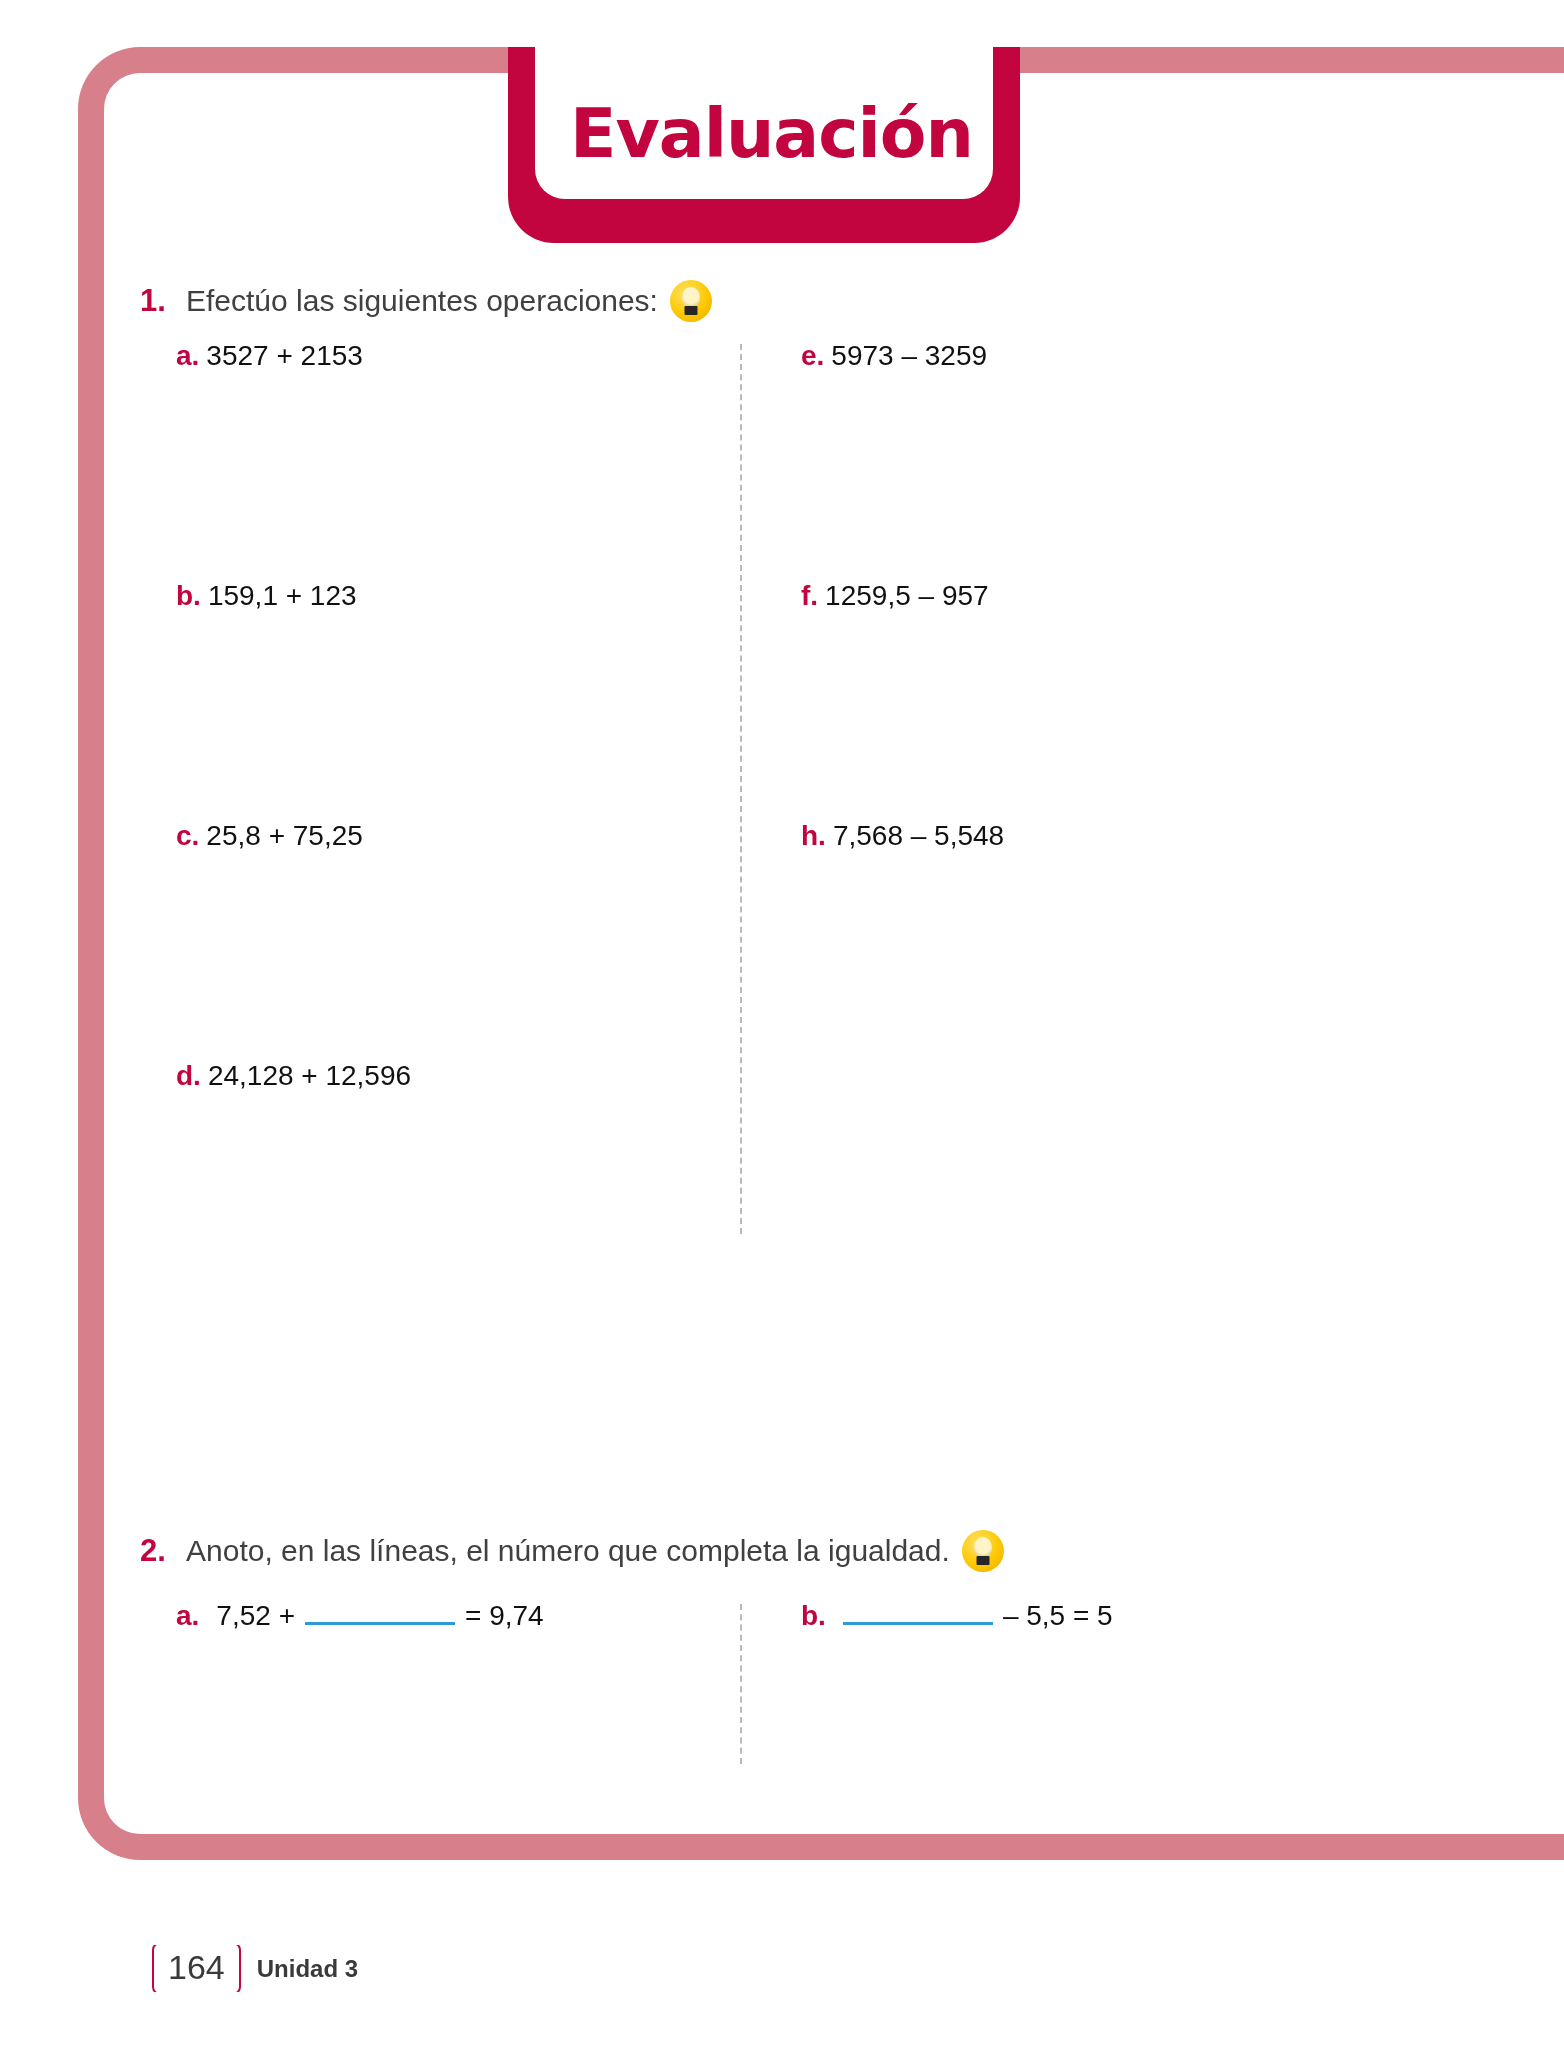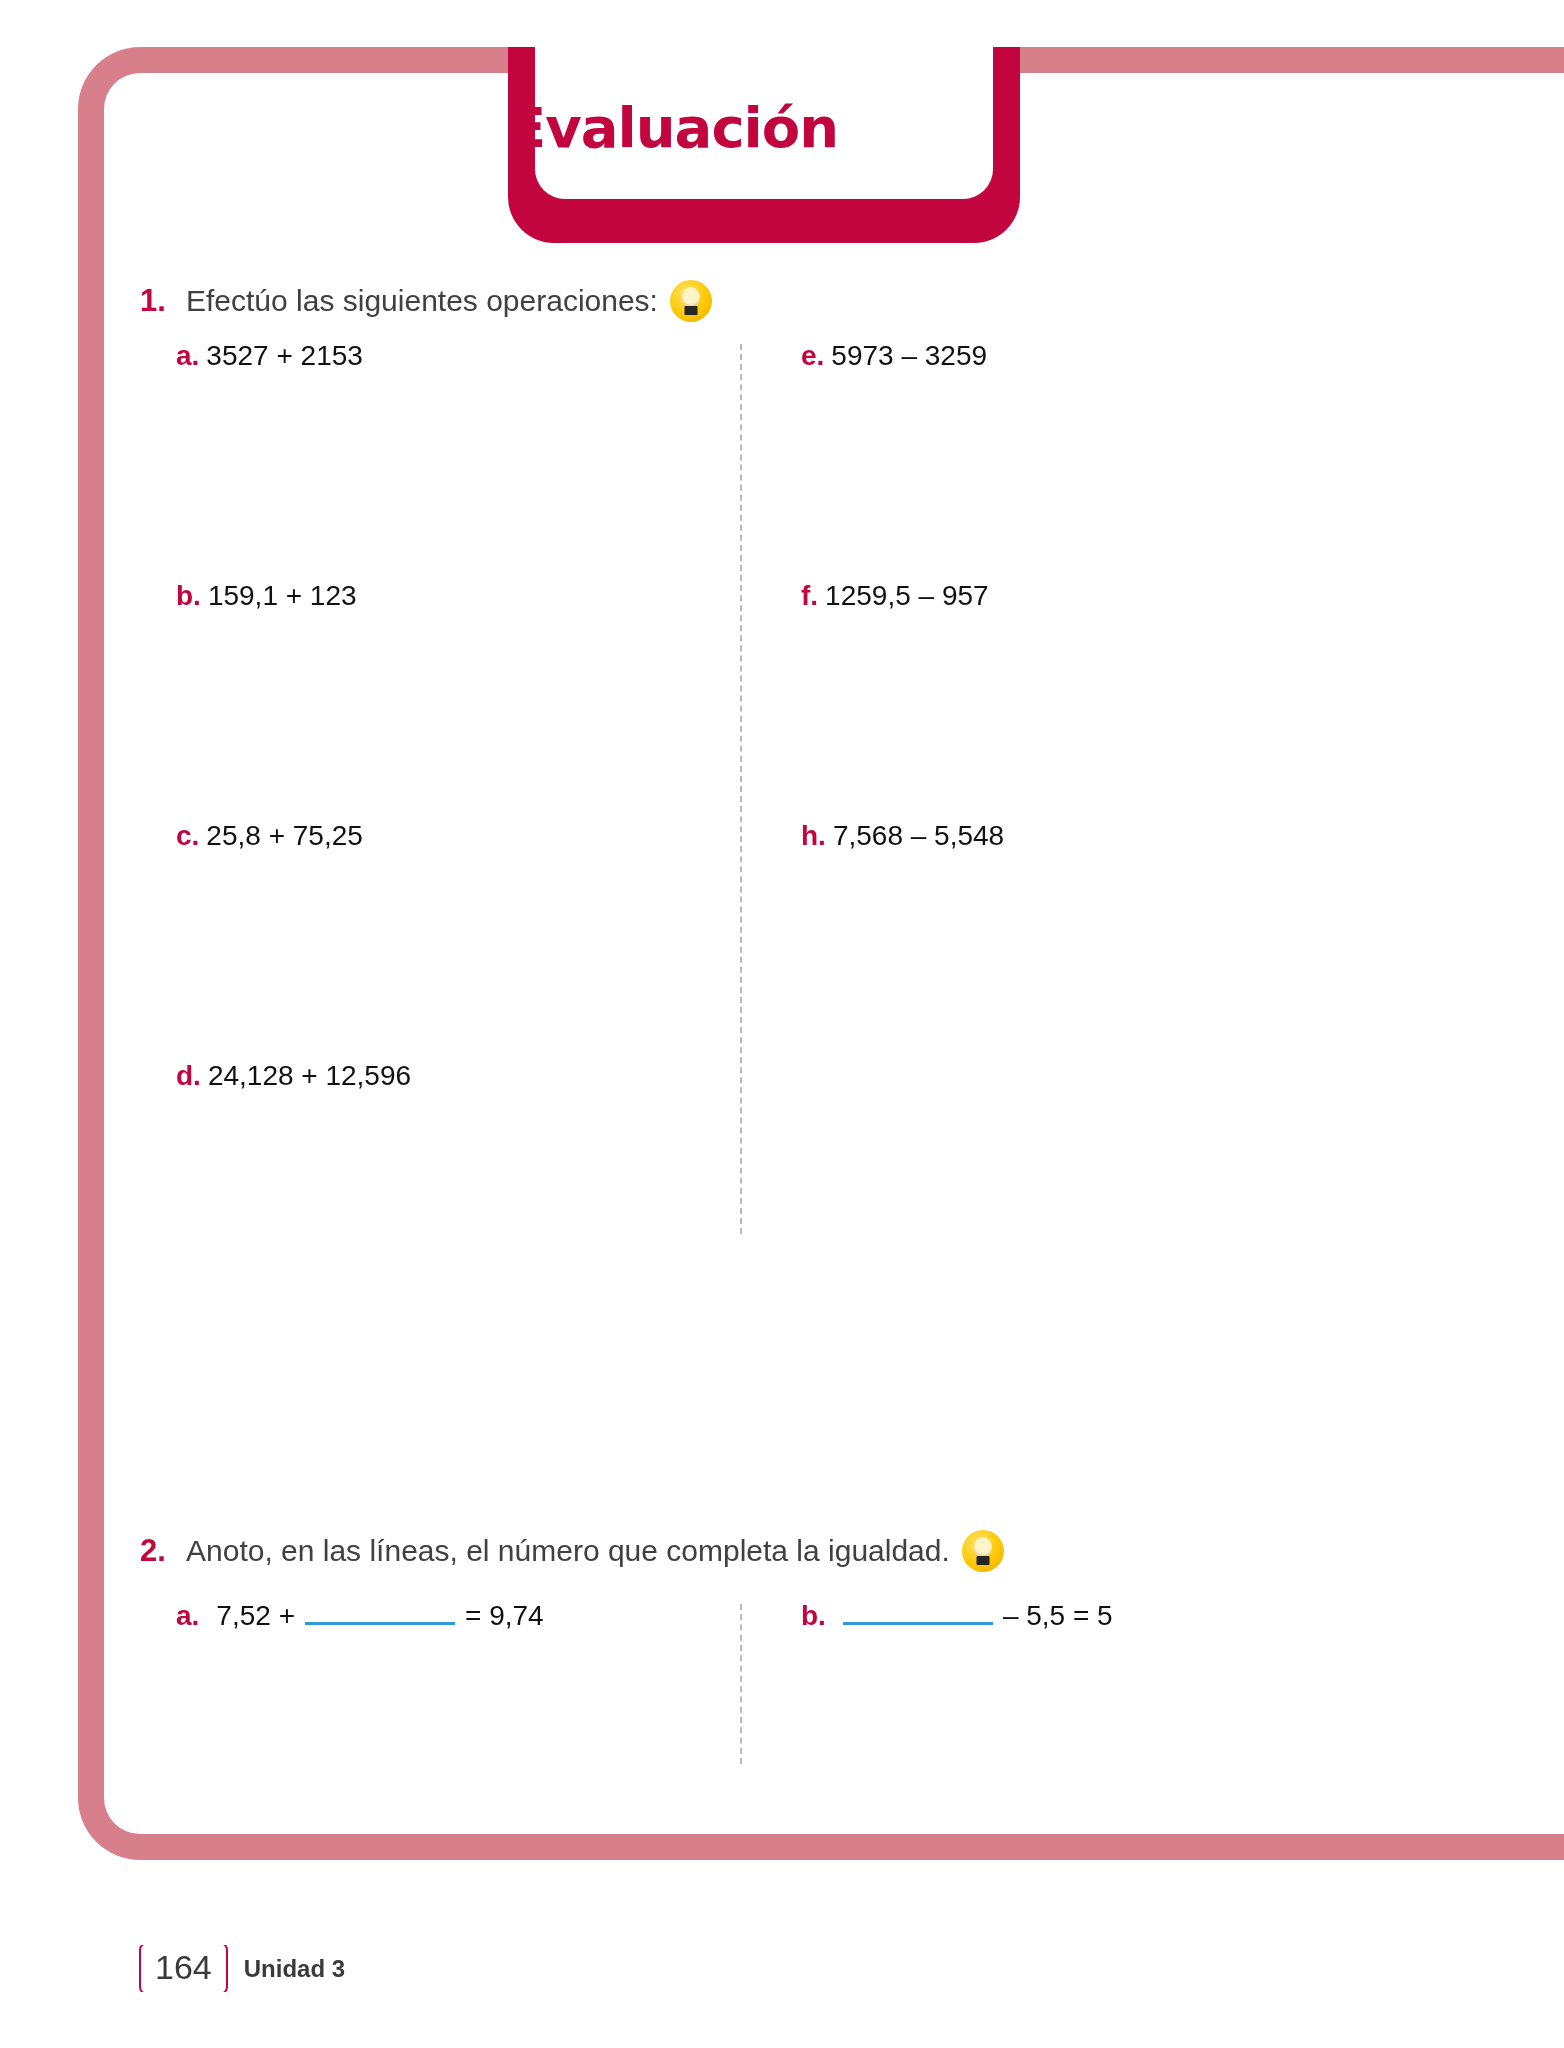--- a/index.html
+++ b/index.html
@@ -72,23 +72,23 @@
     height: 152px;
     background: #ffffff;
     border-radius: 0 0 30px 30px;
     z-index: 6;
   }
   #title-text {
     position: absolute;
     left: 508px;
     top: 100px;
     width: 465px;
-    text-align: left;
+    text-align: right;
     font-family: "DejaVu Sans", sans-serif;
-    font-size: 56px;
+    font-size: 68px;
     font-weight: bold;
     color: #c2043f;
     letter-spacing: -1px;
     z-index: 7;
     line-height: 1;
   }
 
   
   #content {
     position: absolute;
@@ -211,21 +211,21 @@
   .blank-line {
     display: inline-block;
     width: 150px;
     border-bottom: 3px solid #2f9bd6;
     height: 20px;
   }
 
   
   #footer {
     position: absolute;
-    left: 139px;
+    left: 152px;
     top: 1942px;
     display: flex;
     align-items: center;
     gap: 16px;
   }
   #page-number-box {
     border: 2px solid #c2043f;
     border-radius: 8px;
     padding: 4px 14px 6px 14px;
     font-size: 34px;

